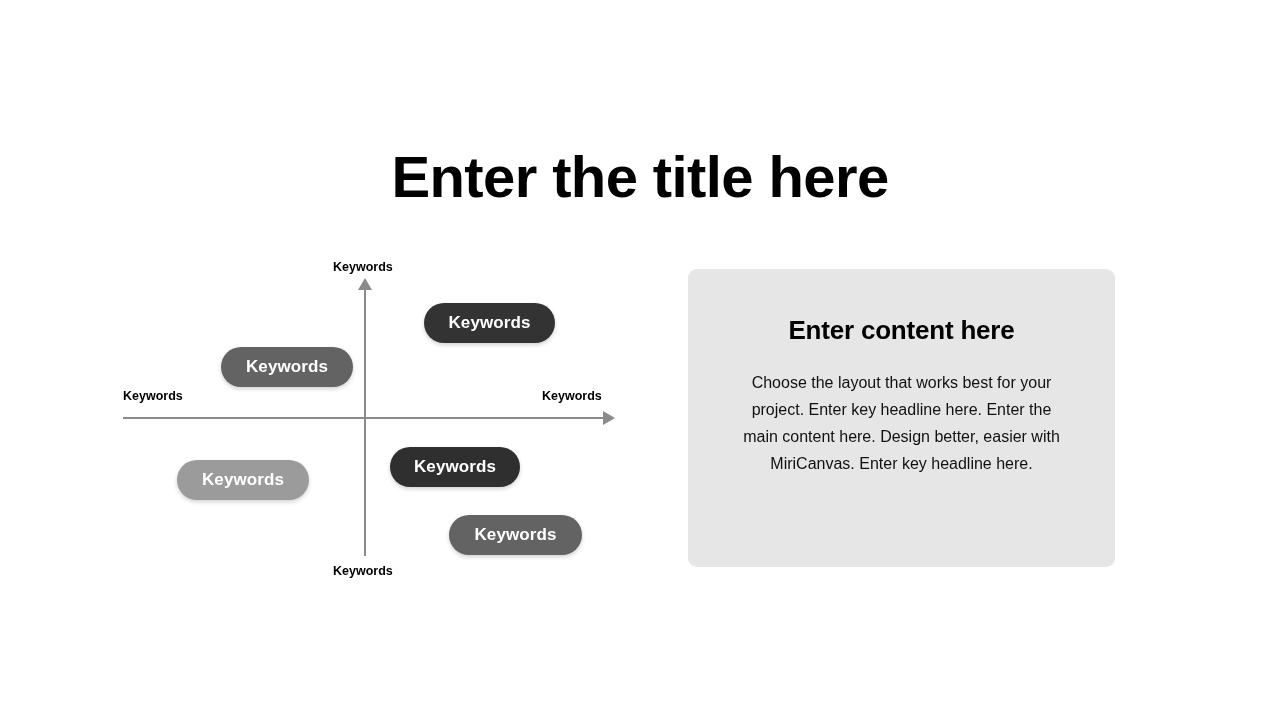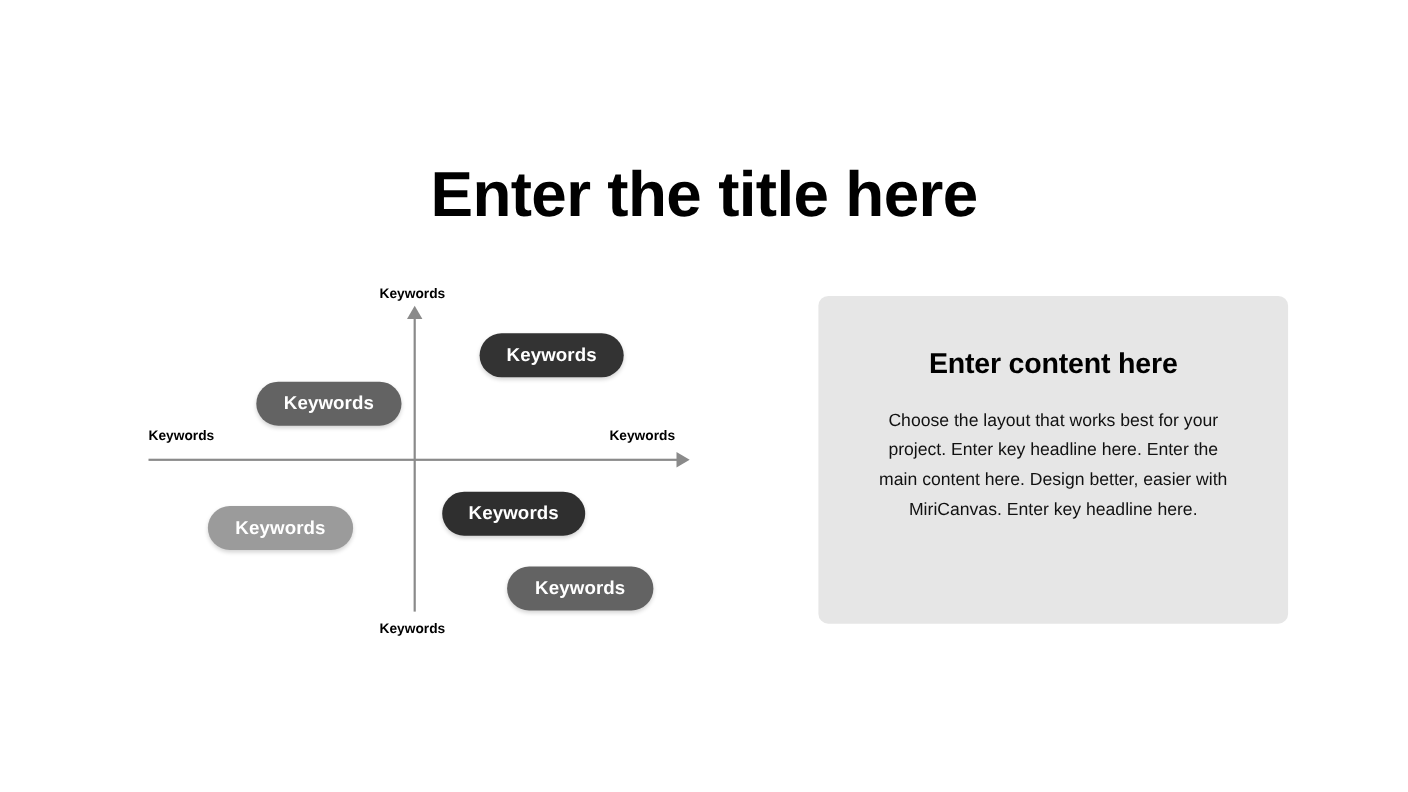--- a/index.html
+++ b/index.html
@@ -34,21 +34,21 @@
     font-weight: 700;
     letter-spacing: -0.6px;
     color: #000000;
     line-height: 72px;
     white-space: nowrap;
   }
 
   
   #quadrant-chart {
     position: absolute;
-    left: 120px;
+    left: 108px;
     top: 250px;
     width: 520px;
     height: 340px;
   }
 
   
   .axis-line-h {
     position: absolute;
     left: 15px;
     top: 167px;
@@ -108,21 +108,21 @@
     font-size: 17px;
     font-weight: 700;
     letter-spacing: 0.1px;
     white-space: nowrap;
     box-shadow: 0 2px 4px rgba(0,0,0,0.18);
   }
 
   
   #content-card {
     position: absolute;
-    left: 744px;
+    left: 688px;
     top: 269px;
     width: 427px;
     height: 298px;
     background: #e6e6e6;
     border-radius: 9px;
     box-sizing: border-box;
     padding: 44px 28px 0 28px;
     text-align: center;
   }
   #content-card-title {

